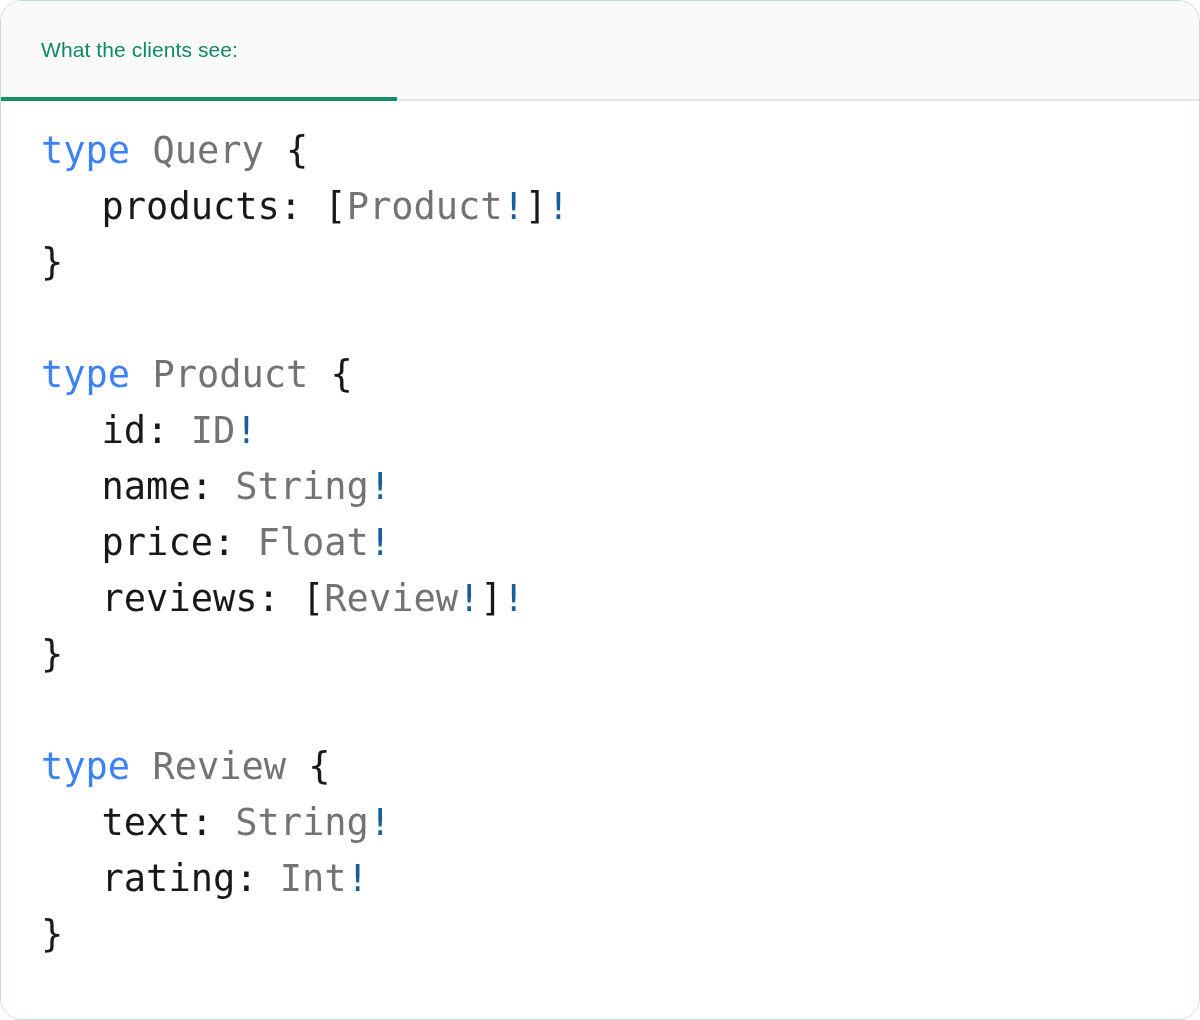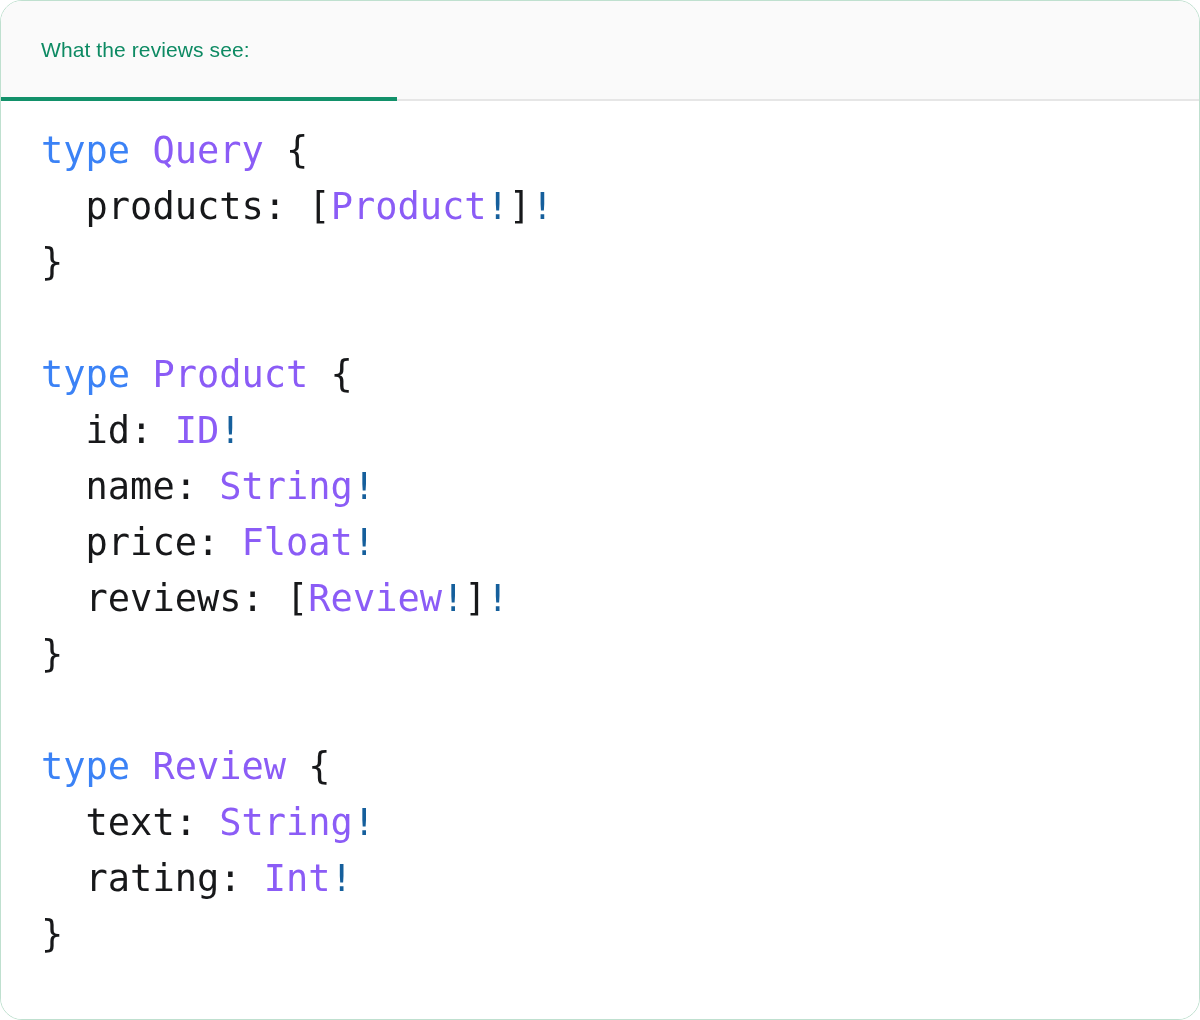--- a/index.html
+++ b/index.html
@@ -79,33 +79,33 @@
     font-size: 37px;
     line-height: 56px;
     color: #17181a;
     font-weight: 400;
     white-space: pre;
     letter-spacing: 0;
     -webkit-font-smoothing: antialiased;
   }
   .ln { display: block; min-height: 56px; }
   .kw   { color: #3b82f6; }   
-  .tp   { color: #8b5cf6; margin-top: 16px; }   
+  .tp   { color: #737373; margin-top: 16px; }   
   .pn   { color: #17181a; }   
-  .fld  { color: #17181a; }   
+  .fld  { color: #17181a; margin-left: 16px; }   
   .bang { color: #155f9c; }   
 </style>
 </head>
 <body>
 
 <div class="card">
 
   <div class="tabstrip">
     <div class="tab active">
-      <span class="tab-label">What the reviews see:</span>
+      <span class="tab-label">What the clients see:</span>
     </div>
   </div>
 
   <div class="code-body">
     <pre class="code" id="code-block"><span class="ln"><span class="kw">type</span><span class="pn"> </span><span class="tp">Query</span><span class="pn"> </span><span class="pn">{</span></span><span class="ln"><span class="pn">  </span><span class="fld">products</span><span class="pn">: </span><span class="pn">[</span><span class="tp">Product</span><span class="bang">!</span><span class="pn">]</span><span class="bang">!</span></span><span class="ln"><span class="pn">}</span></span><span class="ln">&nbsp;</span><span class="ln"><span class="kw">type</span><span class="pn"> </span><span class="tp">Product</span><span class="pn"> </span><span class="pn">{</span></span><span class="ln"><span class="pn">  </span><span class="fld">id</span><span class="pn">: </span><span class="tp">ID</span><span class="bang">!</span></span><span class="ln"><span class="pn">  </span><span class="fld">name</span><span class="pn">: </span><span class="tp">String</span><span class="bang">!</span></span><span class="ln"><span class="pn">  </span><span class="fld">price</span><span class="pn">: </span><span class="tp">Float</span><span class="bang">!</span></span><span class="ln"><span class="pn">  </span><span class="fld">reviews</span><span class="pn">: </span><span class="pn">[</span><span class="tp">Review</span><span class="bang">!</span><span class="pn">]</span><span class="bang">!</span></span><span class="ln"><span class="pn">}</span></span><span class="ln">&nbsp;</span><span class="ln"><span class="kw">type</span><span class="pn"> </span><span class="tp">Review</span><span class="pn"> </span><span class="pn">{</span></span><span class="ln"><span class="pn">  </span><span class="fld">text</span><span class="pn">: </span><span class="tp">String</span><span class="bang">!</span></span><span class="ln"><span class="pn">  </span><span class="fld">rating</span><span class="pn">: </span><span class="tp">Int</span><span class="bang">!</span></span><span class="ln"><span class="pn">}</span></span></pre>
   </div>
 
 </div>
 
 </body></html>

